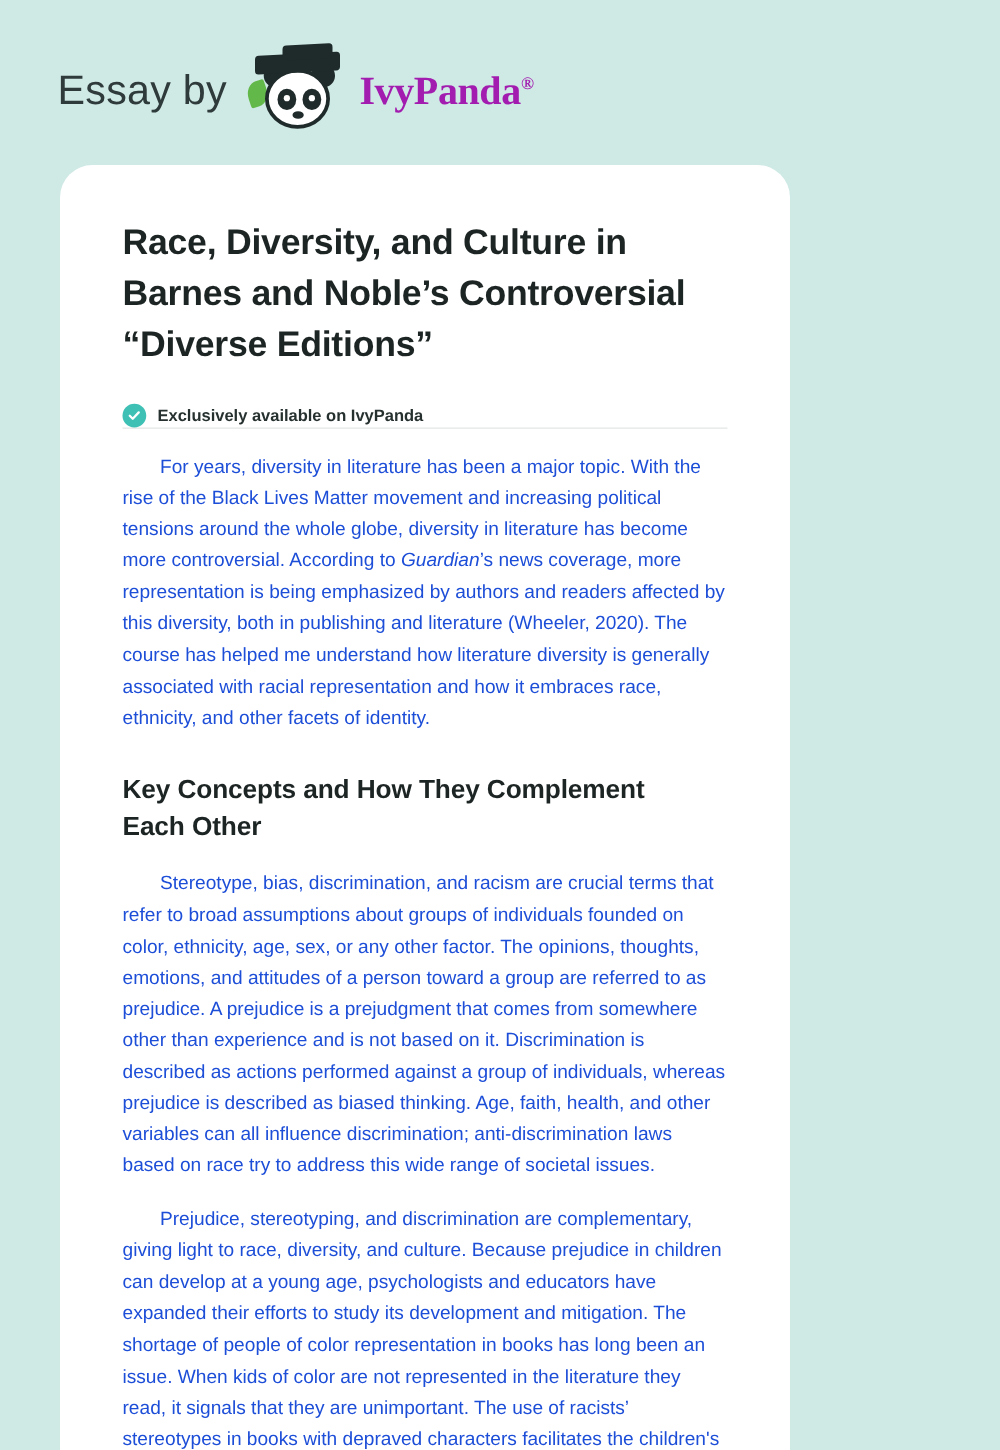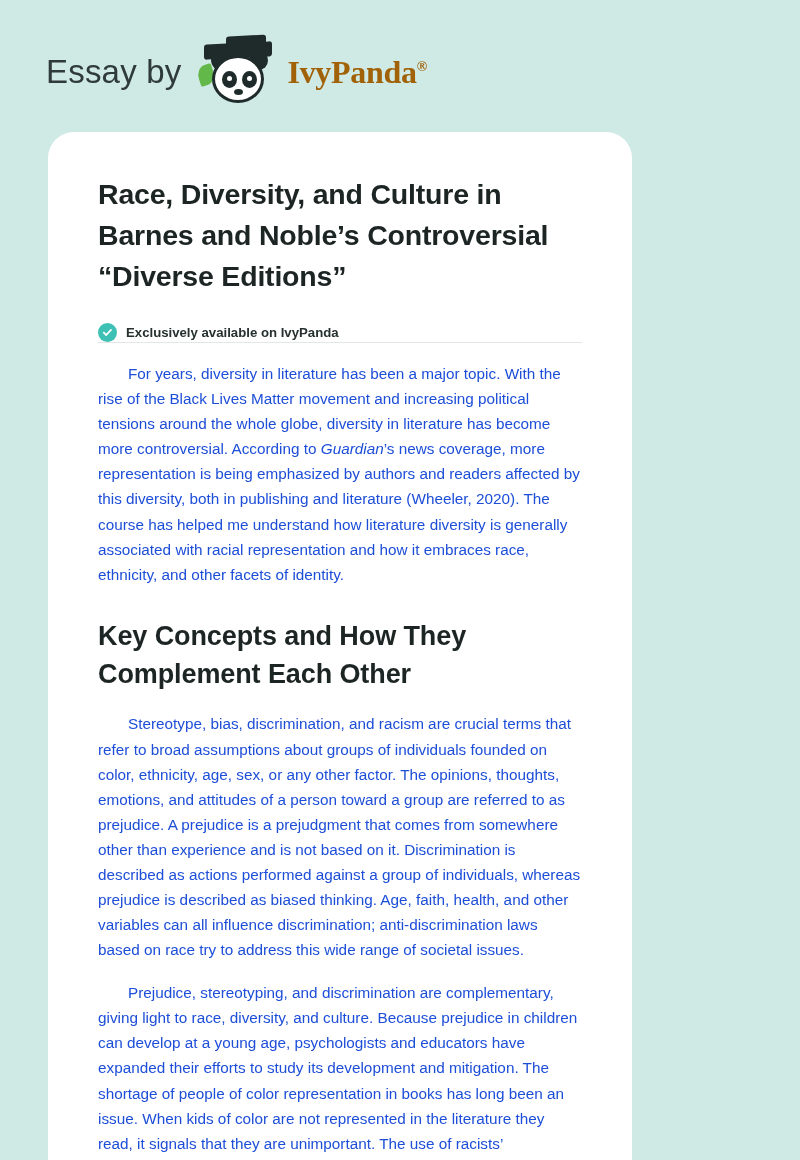--- a/index.html
+++ b/index.html
@@ -37,21 +37,21 @@
   }
   .panda-mark {
     width: 86px;
     height: 66px;
     position: relative;
     margin-right: 6px;
   }
   .brand-name {
     font-size: 32px;
     font-weight: bold;
-    color: #a16207;
+    color: #a21caf;
     font-family: "Liberation Serif", serif;
     letter-spacing: -0.3px;
   }
   .brand-reg {
     font-size: 14px;
     vertical-align: super;
     font-weight: bold;
   }
   .card {
     position: absolute;
@@ -95,21 +95,21 @@
   }
   p.para {
     font-size: 15.3px;
     line-height: 1.64;
     color: #1d4ed8;
     margin: 18px 0 0 0;
     text-indent: 30px;
     text-align: left;
   }
   h2.section {
-    font-size: 27px;
+    font-size: 21px;
     line-height: 1.42;
     color: #1d2524;
     margin: 30px 16px 4px 0;
     font-weight: bold;
     letter-spacing: -0.1px;
   }
   .italic { font-style: italic; }
   
   .panda-head {
     position: absolute;

